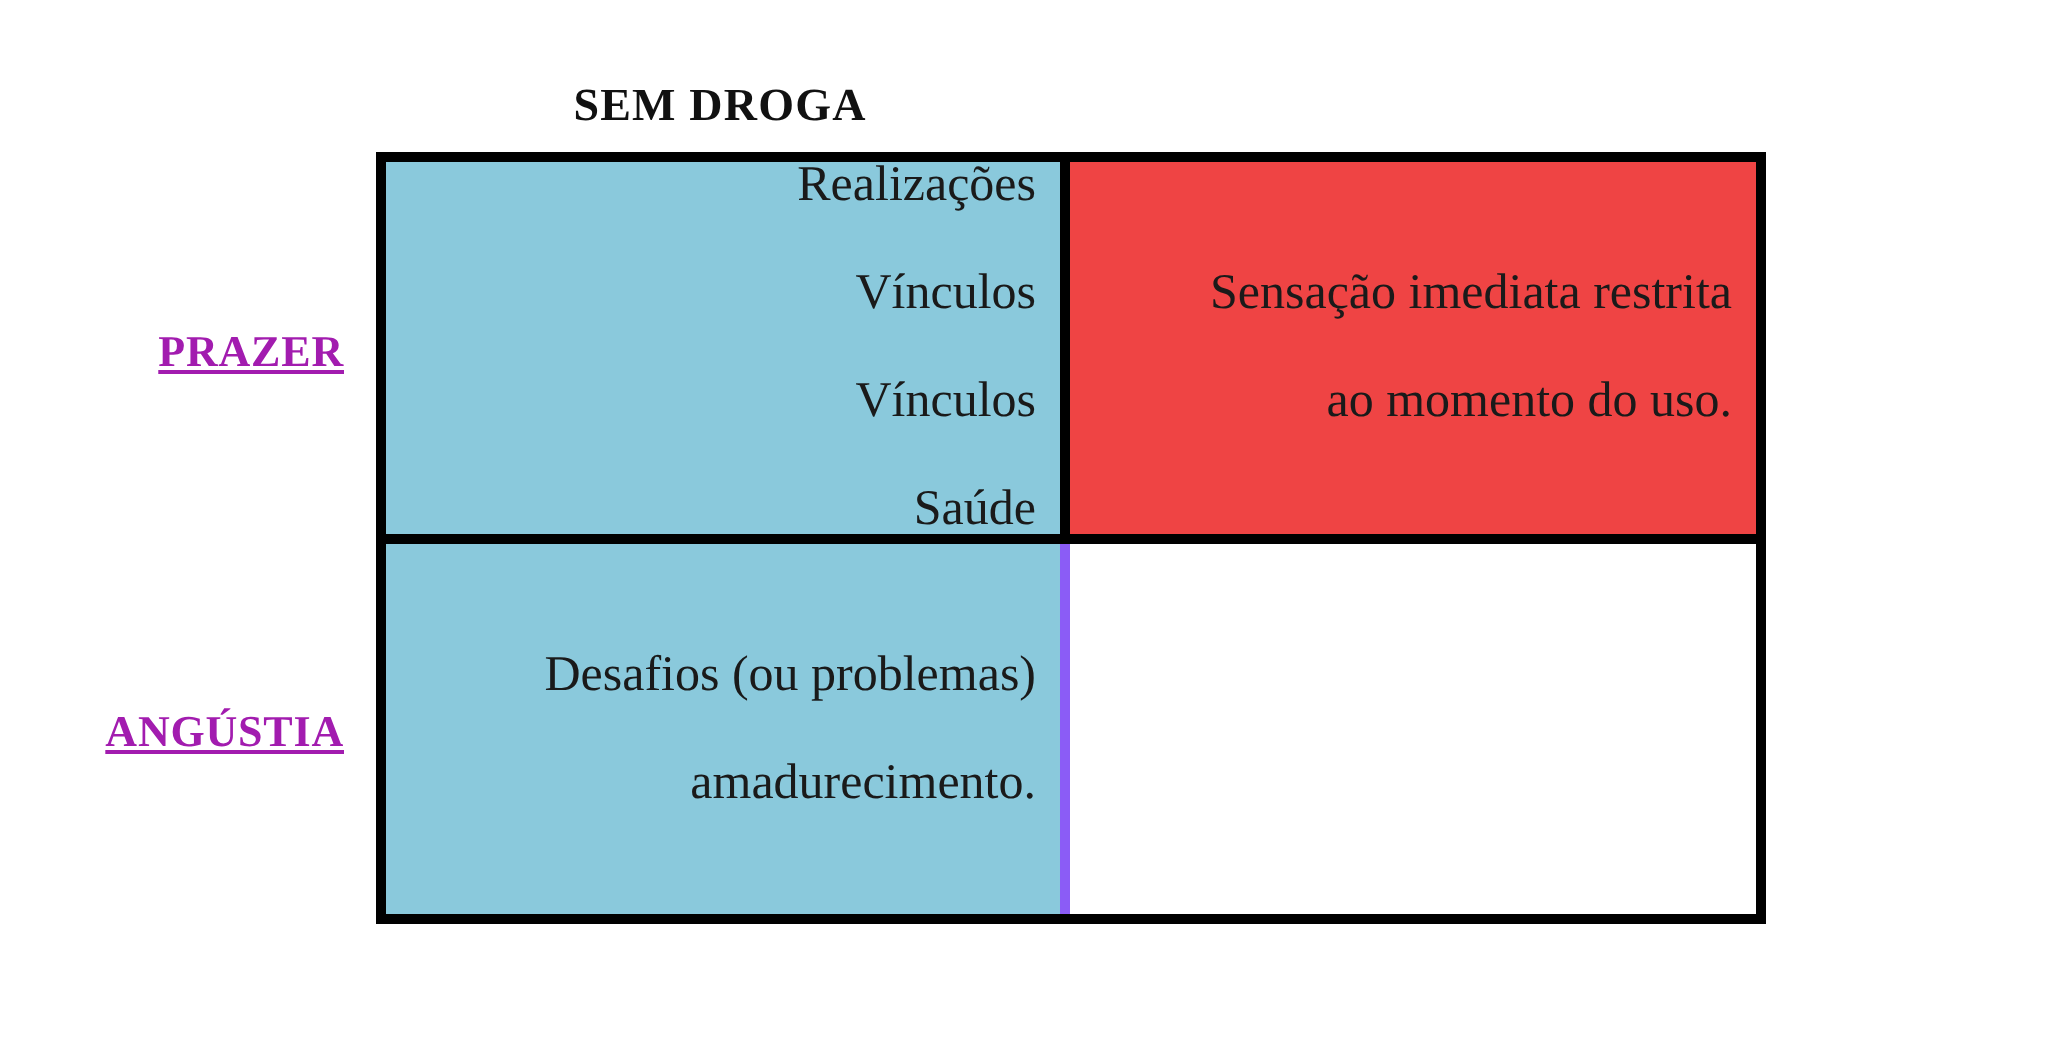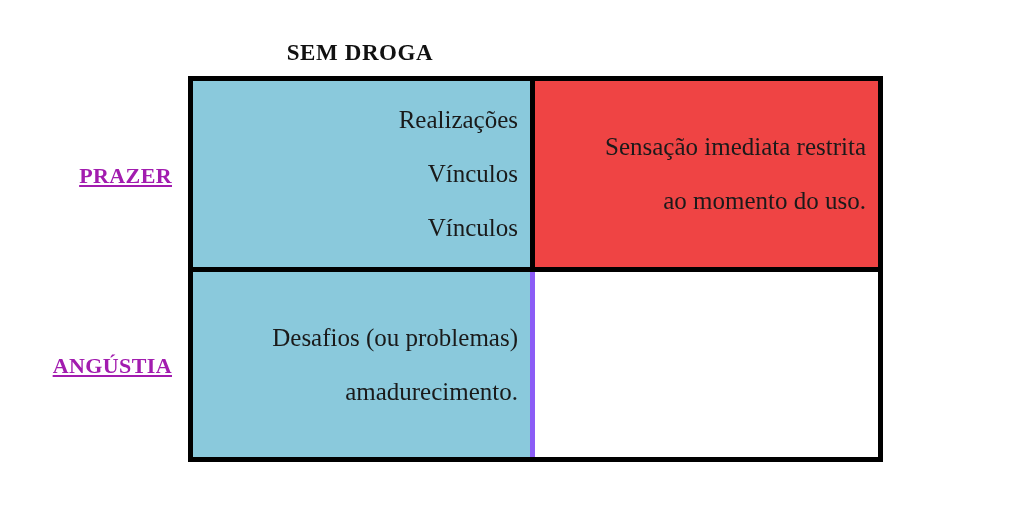--- a/index.html
+++ b/index.html
@@ -100,20 +100,21 @@
 
   <div class="row-label" id="row-label-prazer">PRAZER</div>
   <div class="row-label" id="row-label-angustia">ANGÚSTIA</div>
 
   <div id="quadrant-table">
 
     <div class="cell cell-blue" id="cell-prazer-sem">
       <span class="cell-line">Realizações</span>
       <span class="cell-line">Vínculos</span>
       <span class="cell-line">Vínculos</span>
+      <span class="cell-line">Saúde</span>
     </div>
 
     <div class="cell cell-pink" id="cell-prazer-com">
       <span class="cell-line">Sensação imediata restrita</span>
       <span class="cell-line">ao momento do uso.</span>
     </div>
 
     <div class="cell cell-blue" id="cell-angustia-sem">
       <span class="cell-line">Desafios (ou problemas)</span>
       <span class="cell-line">amadurecimento.</span>

